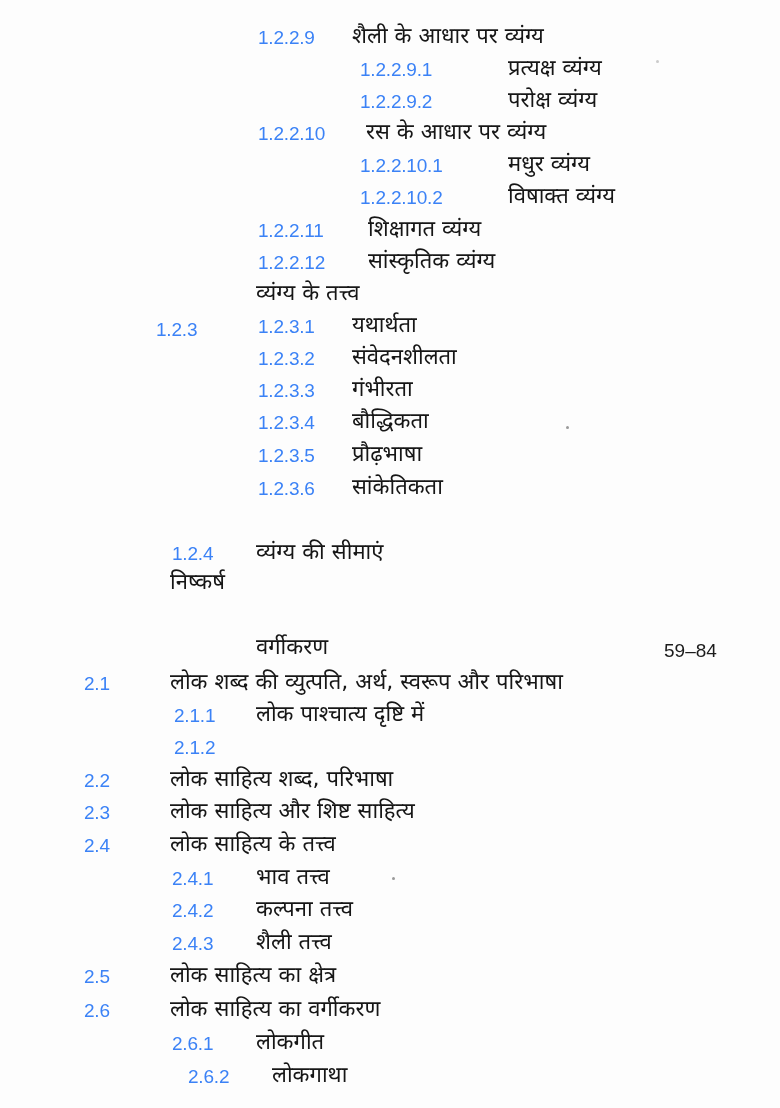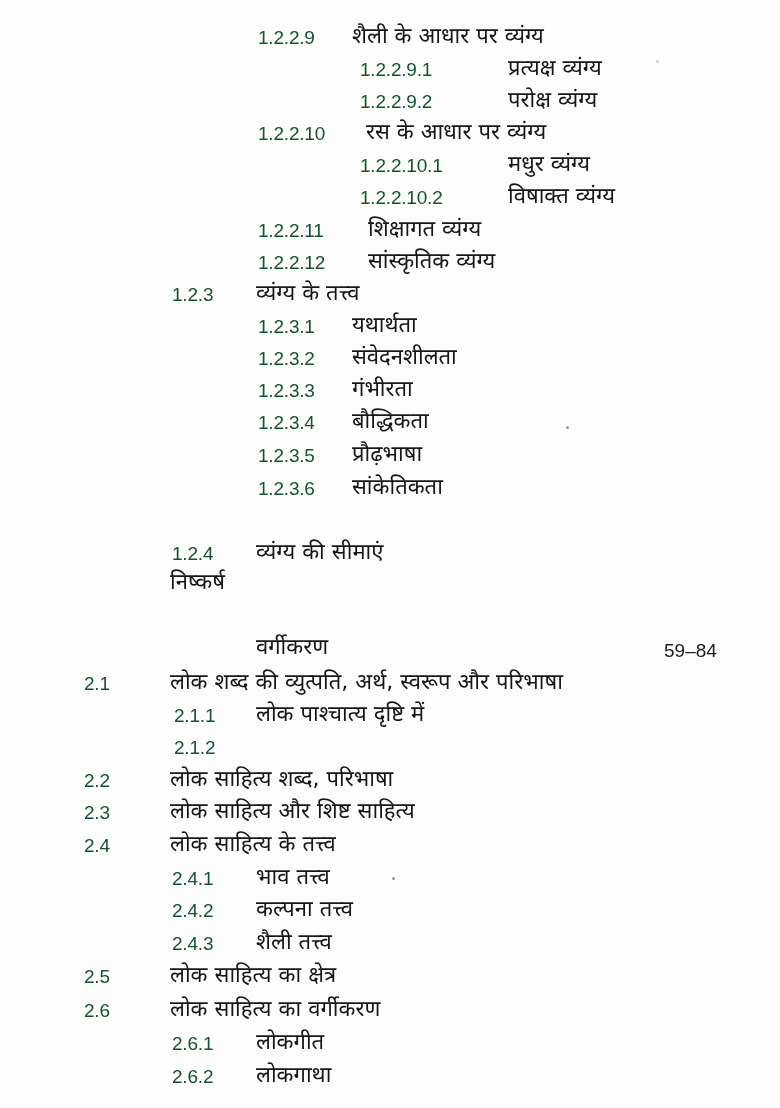--- a/index.html
+++ b/index.html
@@ -25,21 +25,21 @@
       position: absolute;
       height: 32px;
       line-height: 32px;
       white-space: nowrap;
     }
     .num {
       position: absolute;
       top: 0;
       font-size: 19px;
       letter-spacing: -0.2px;
-      color: #14532d;
+      color: #3b82f6;
     }
     .txt {
       position: absolute;
       top: -2px;
       font-family: "DejaVu Sans", sans-serif;
       font-size: 22px;
       color: #161616;
     }
     .pages {
       position: absolute;
@@ -92,21 +92,21 @@
     <span class="num" style="left:258px;">1.2.2.11</span>
     <span class="txt" style="left:368px;">शिक्षागत व्यंग्य</span>
   </div>
 
   <div class="row" style="left:0; top:247px; width:780px;">
     <span class="num" style="left:258px;">1.2.2.12</span>
     <span class="txt" style="left:368px;">सांस्कृतिक व्यंग्य</span>
   </div>
 
   <div class="row" style="left:0; top:279px; width:780px;">
-    <span class="num" style="left:172px;">1.2.3</span>
+    <span class="num" style="left:156px;margin-top:35px;">1.2.3</span>
     <span class="txt" style="left:256px;">व्यंग्य के तत्त्व</span>
   </div>
 
   <div class="row" style="left:0; top:311px; width:780px;">
     <span class="num" style="left:258px;">1.2.3.1</span>
     <span class="txt" style="left:352px;">यथार्थता</span>
   </div>
 
   <div class="row" style="left:0; top:343px; width:780px;">
     <span class="num" style="left:258px;">1.2.3.2</span>
@@ -200,21 +200,21 @@
   <div class="row" style="left:0; top:995px; width:731px;">
     <span class="num" style="left:84px;">2.6</span>
     <span class="txt" style="left:170px;">लोक साहित्य का वर्गीकरण</span>
   </div>
 
   <div class="row" style="left:0; top:1028px; width:780px;">
     <span class="num" style="left:172px;">2.6.1</span>
     <span class="txt" style="left:256px;">लोकगीत</span>
   </div>
 
-  <div class="row" style="left:0; top:1061px; width:624px;">
+  <div class="row" style="left:16px; top:1061px; width:624px;">
     <span class="num" style="left:172px;">2.6.2</span>
     <span class="txt" style="left:256px;">लोकगाथा</span>
   </div>
 
   <span class="speck" style="left:566px; top:426px;"></span>
   <span class="speck" style="left:392px; top:877px;"></span>
   <span class="speck" style="left:656px; top:60px; opacity:0.5;"></span>
 </div>
 
 </body></html>

